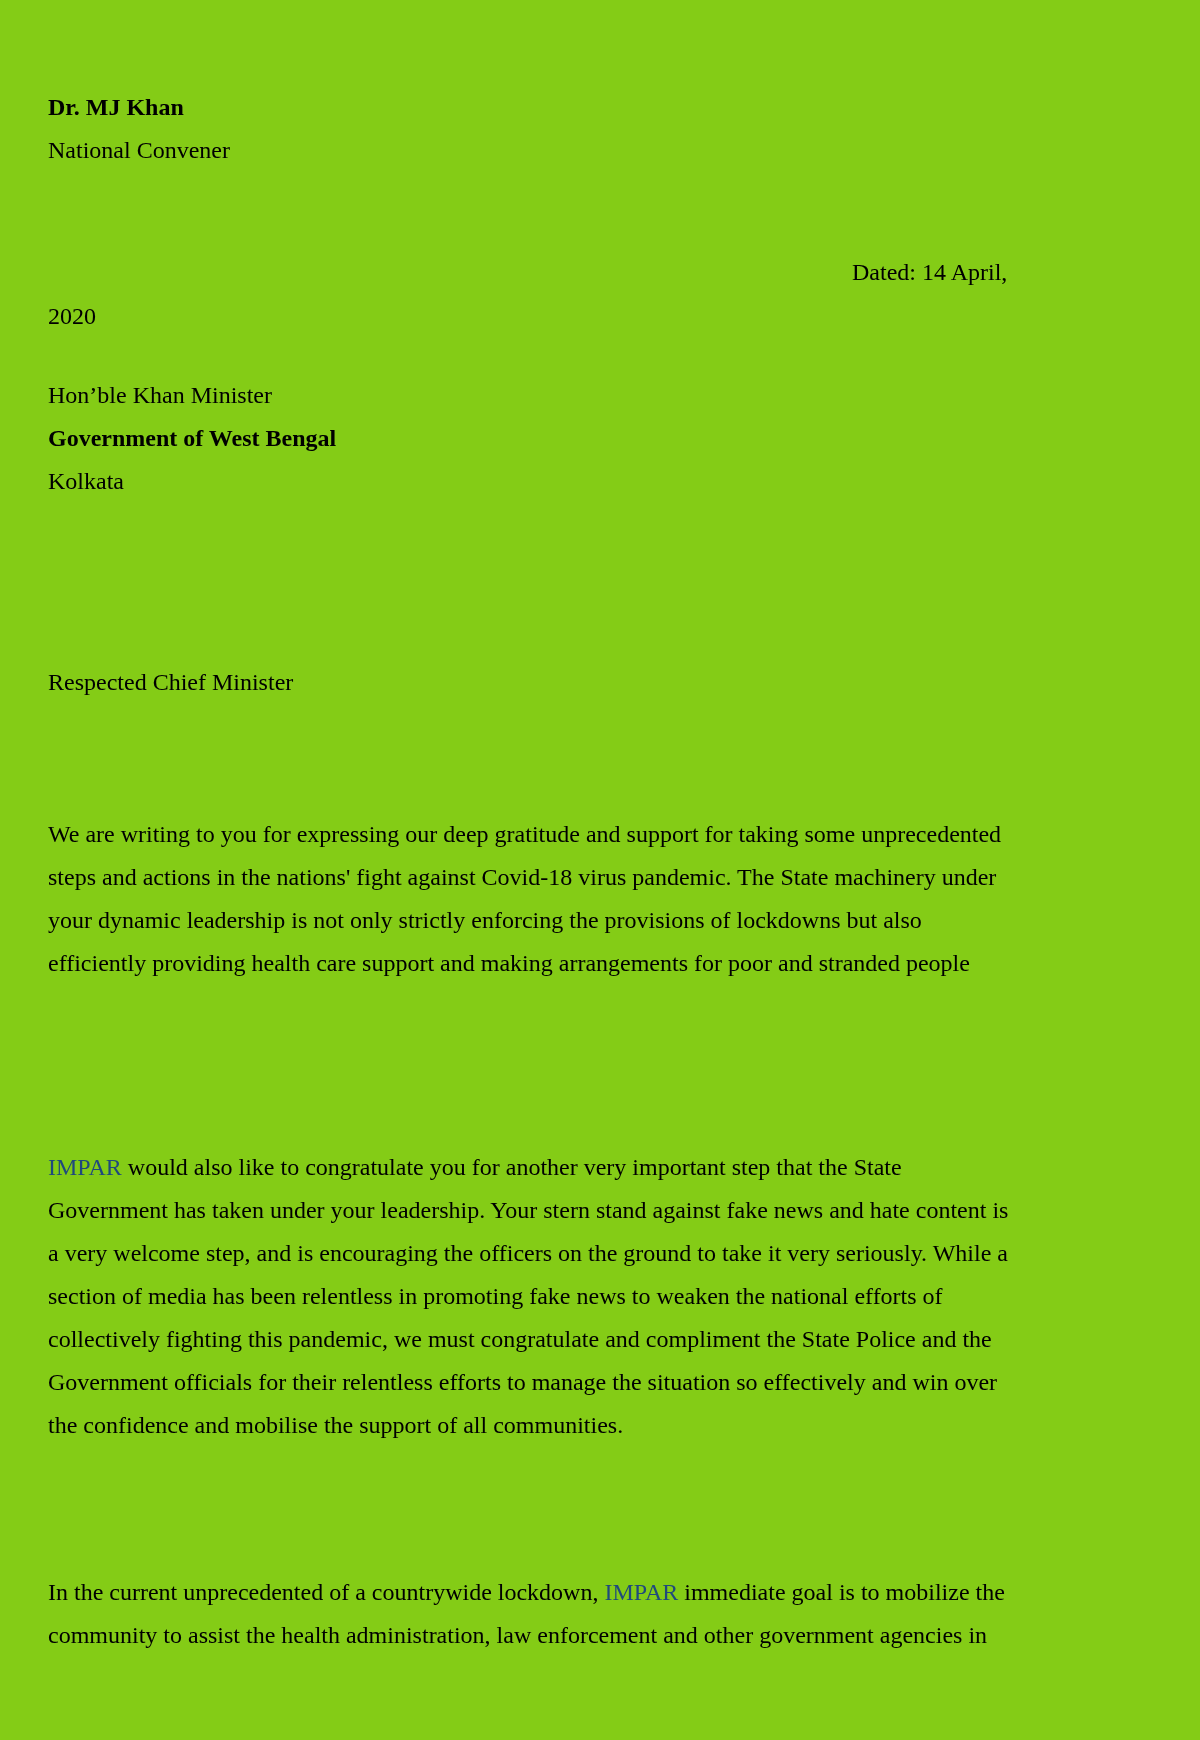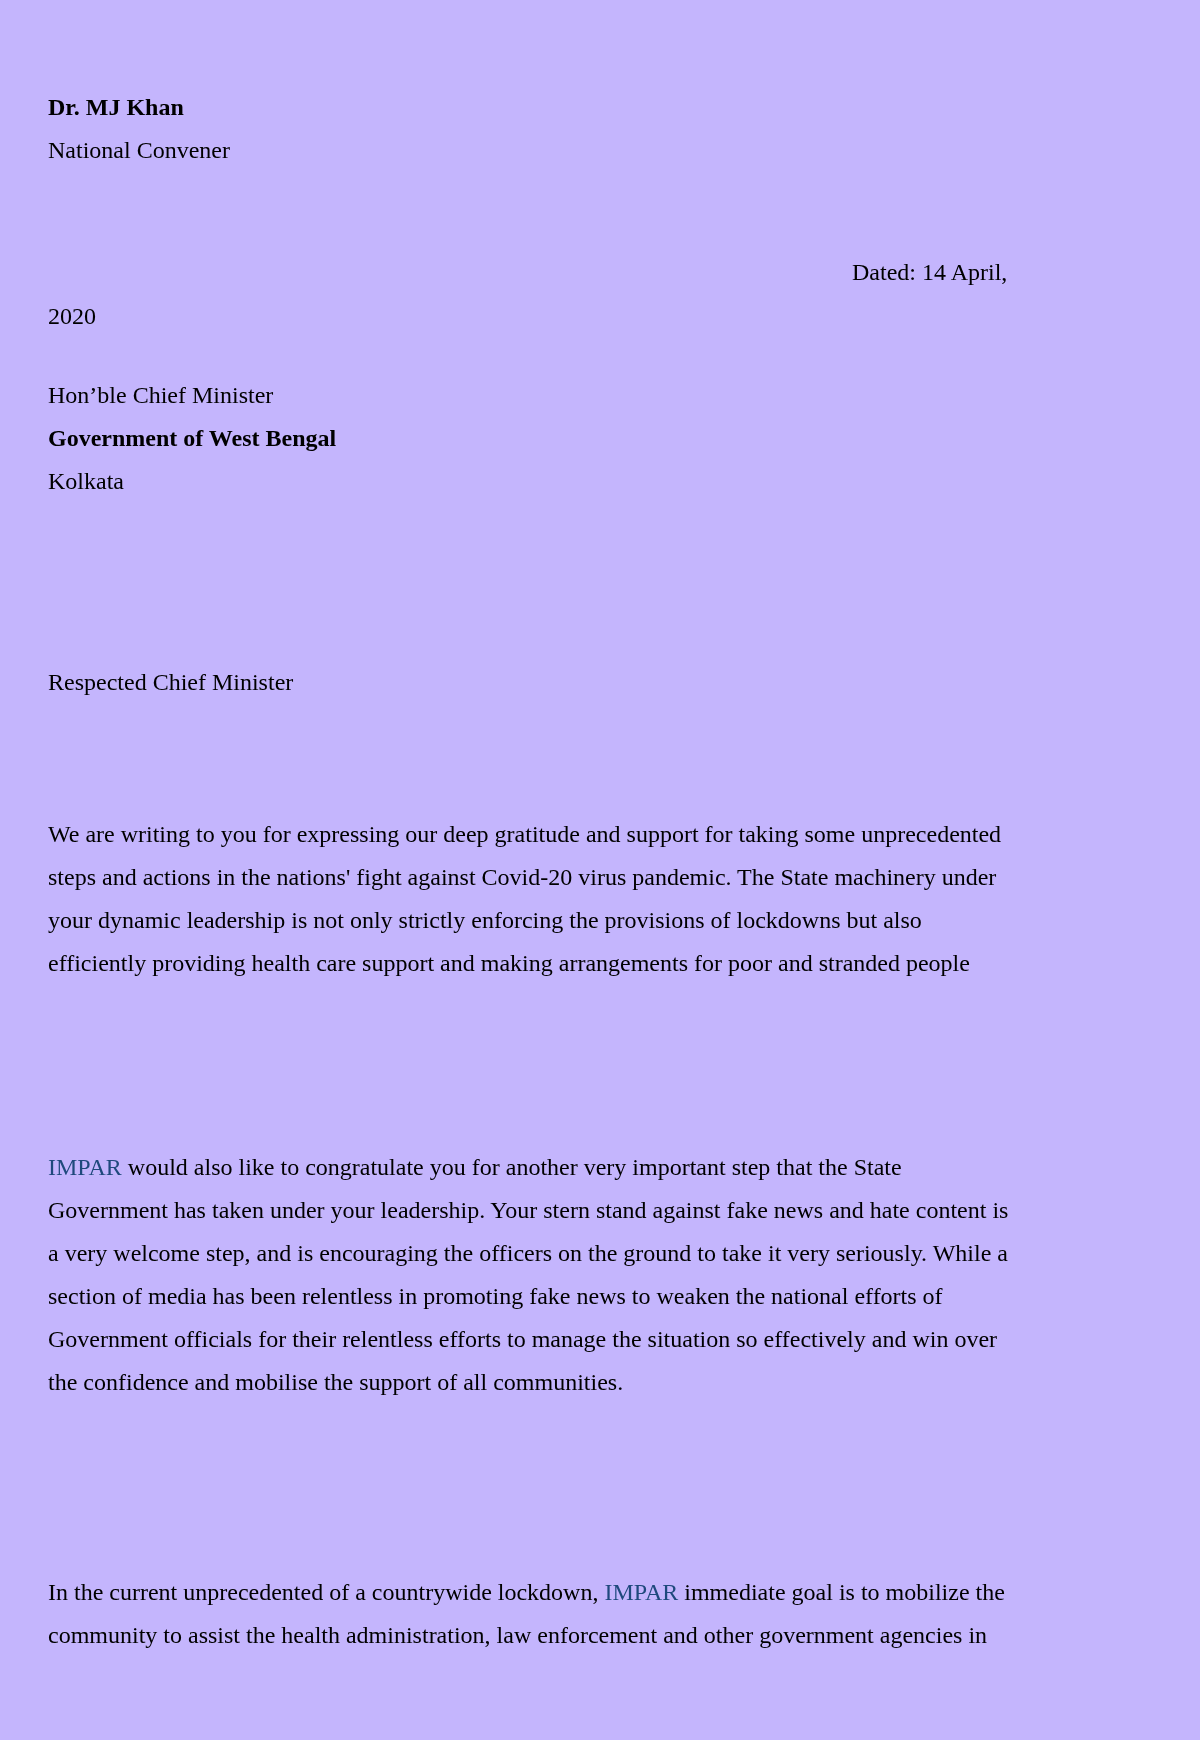--- a/index.html
+++ b/index.html
@@ -4,21 +4,21 @@
 <style>
   html, body {
     margin: 0;
     padding: 0;
     background: #ffffff;
   }
   .page {
     position: relative;
     width: 1200px;
     height: 1740px;
-    background: #c4b5fd;
+    background: #84cc16;
     font-family: "Liberation Serif", serif;
     font-size: 24px;
     color: #000000;
     overflow: hidden;
   }
   .block {
     position: absolute;
     left: 48px;
   }
   .line {
@@ -41,41 +41,42 @@
   </div>
 
   <div class="block" style="top:251px; left:852px">
     <div class="line">Dated: 14 April,</div>
   </div>
   <div class="block" style="top:295px">
     <div class="line">2020</div>
   </div>
 
   <div class="block" style="top:374px">
-    <div class="line">Hon’ble Chief Minister</div>
+    <div class="line">Hon’ble Khan Minister</div>
     <div class="line bold">Government of West Bengal</div>
     <div class="line">Kolkata</div>
   </div>
 
   <div class="block" style="top:661px">
     <div class="line">Respected Chief Minister</div>
   </div>
 
   <div class="block" style="top:813px">
     <div class="line">We are writing to you for expressing our deep gratitude and support for taking some unprecedented</div>
-    <div class="line">steps and actions in the nations' fight against Covid-20 virus pandemic. The State machinery under</div>
+    <div class="line">steps and actions in the nations' fight against Covid-18 virus pandemic. The State machinery under</div>
     <div class="line">your dynamic leadership is not only strictly enforcing the provisions of lockdowns but also</div>
     <div class="line">efficiently providing health care support and making arrangements for poor and stranded people</div>
   </div>
 
   <div class="block" style="top:1146px">
     <div class="line"><span class="impar" style="color: rgb(31, 73, 125);">IMPAR</span><span> would also like to congratulate you for another very important step that the State</span></div>
     <div class="line">Government has taken under your leadership. Your stern stand against fake news and hate content is</div>
     <div class="line">a very welcome step, and is encouraging the officers on the ground to take it very seriously. While a</div>
     <div class="line">section of media has been relentless in promoting fake news to weaken the national efforts of</div>
+    <div class="line">collectively fighting this pandemic, we must congratulate and compliment the State Police and the</div>
     <div class="line">Government officials for their relentless efforts to manage the situation so effectively and win over</div>
     <div class="line">the confidence and mobilise the support of all communities.</div>
   </div>
 
   <div class="block" style="top:1571px">
     <div class="line"><span>In the current unprecedented of a countrywide lockdown, </span><span class="impar" style="color: rgb(31, 73, 125);">IMPAR</span><span> immediate goal is to mobilize the</span></div>
     <div class="line">community to assist the health administration, law enforcement and other government agencies in</div>
   </div>
 
 </div>

